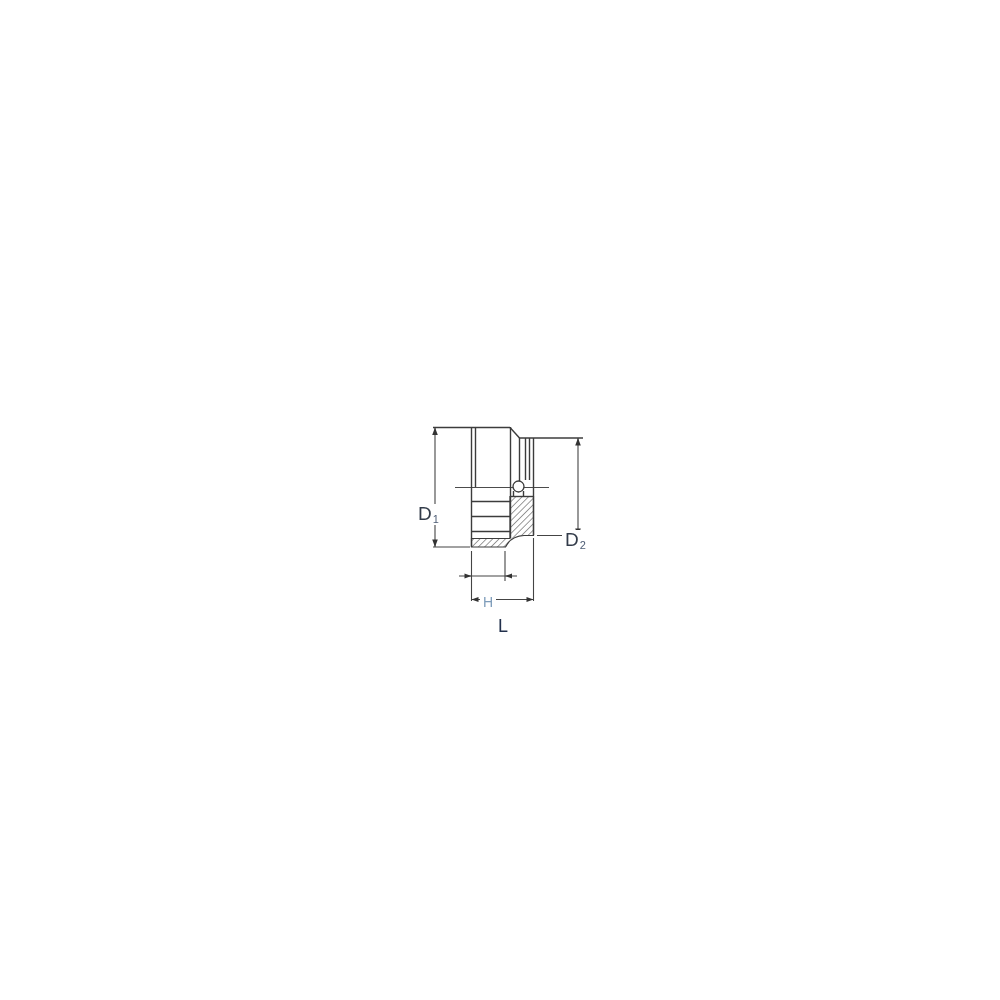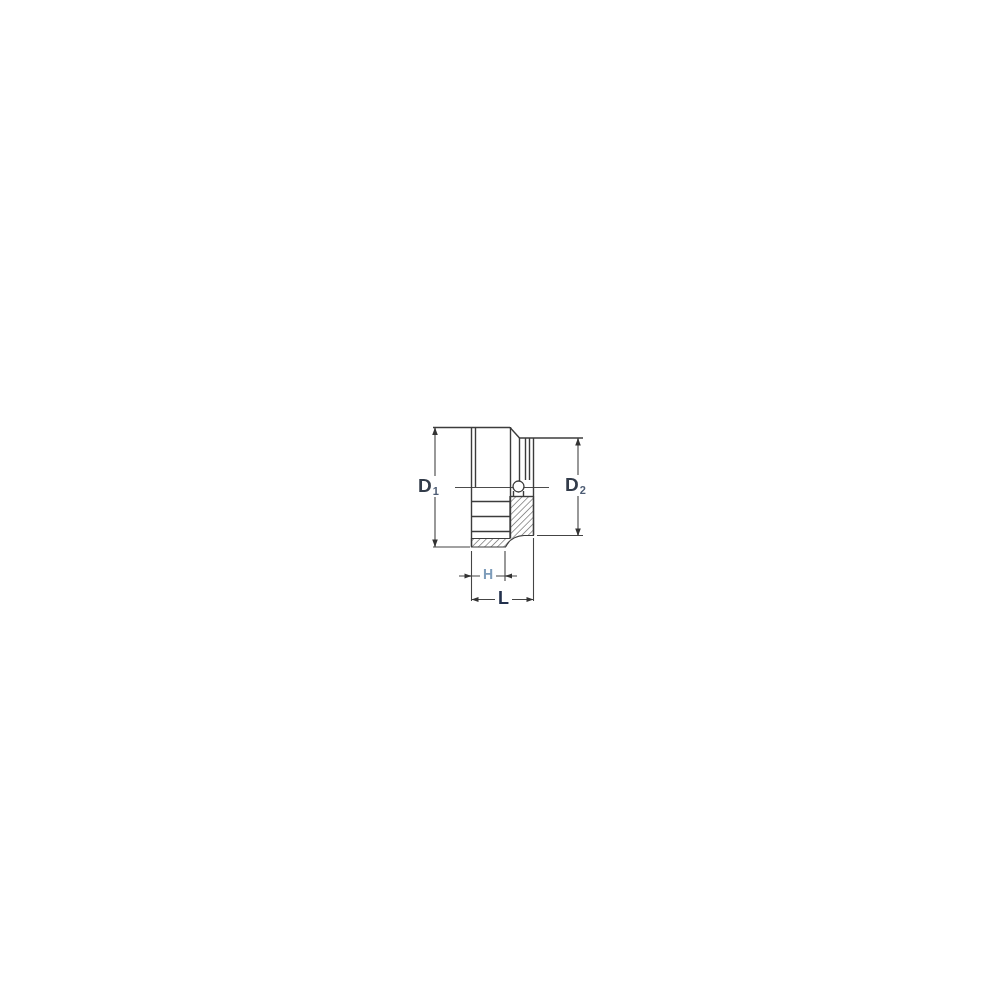--- a/index.html
+++ b/index.html
@@ -18,35 +18,36 @@
     overflow: hidden;
   }
   .canvas svg {
     position: absolute;
     left: 0;
     top: 0;
   }
   .dim-label {
     position: absolute;
     background: #ffffff;
-    font-weight: bold;
+    font-weight: normal;
     color: #333c4a;
     padding: 0 3px;
     line-height: 1.1;
     white-space: nowrap;
     user-select: none;
+    margin-top: 28px;
   }
   .dim-label .sub {
     font-size: 11px;
     vertical-align: -3px;
     margin-left: 1px;
     color: #4d5c74;
   }
   .label-d1 { left: 415px; top: 476px; font-size: 19px; }
-  .label-d2 { left: 562px; top: 475px; font-size: 19px; }
+  .label-d2 { left: 562px; top: 502px; font-size: 19px; }
   .label-h  { left: 480px; top: 567px; font-size: 14px; color: #7d9cba; }
   .label-l  { left: 495px; top: 589px; font-size: 18px; color: #22304c; }
 </style>
 </head>
 <body>
 
 <div class="canvas">
 
   <svg width="1000" height="1000" viewBox="0 0 1000 1000">
     <defs>

